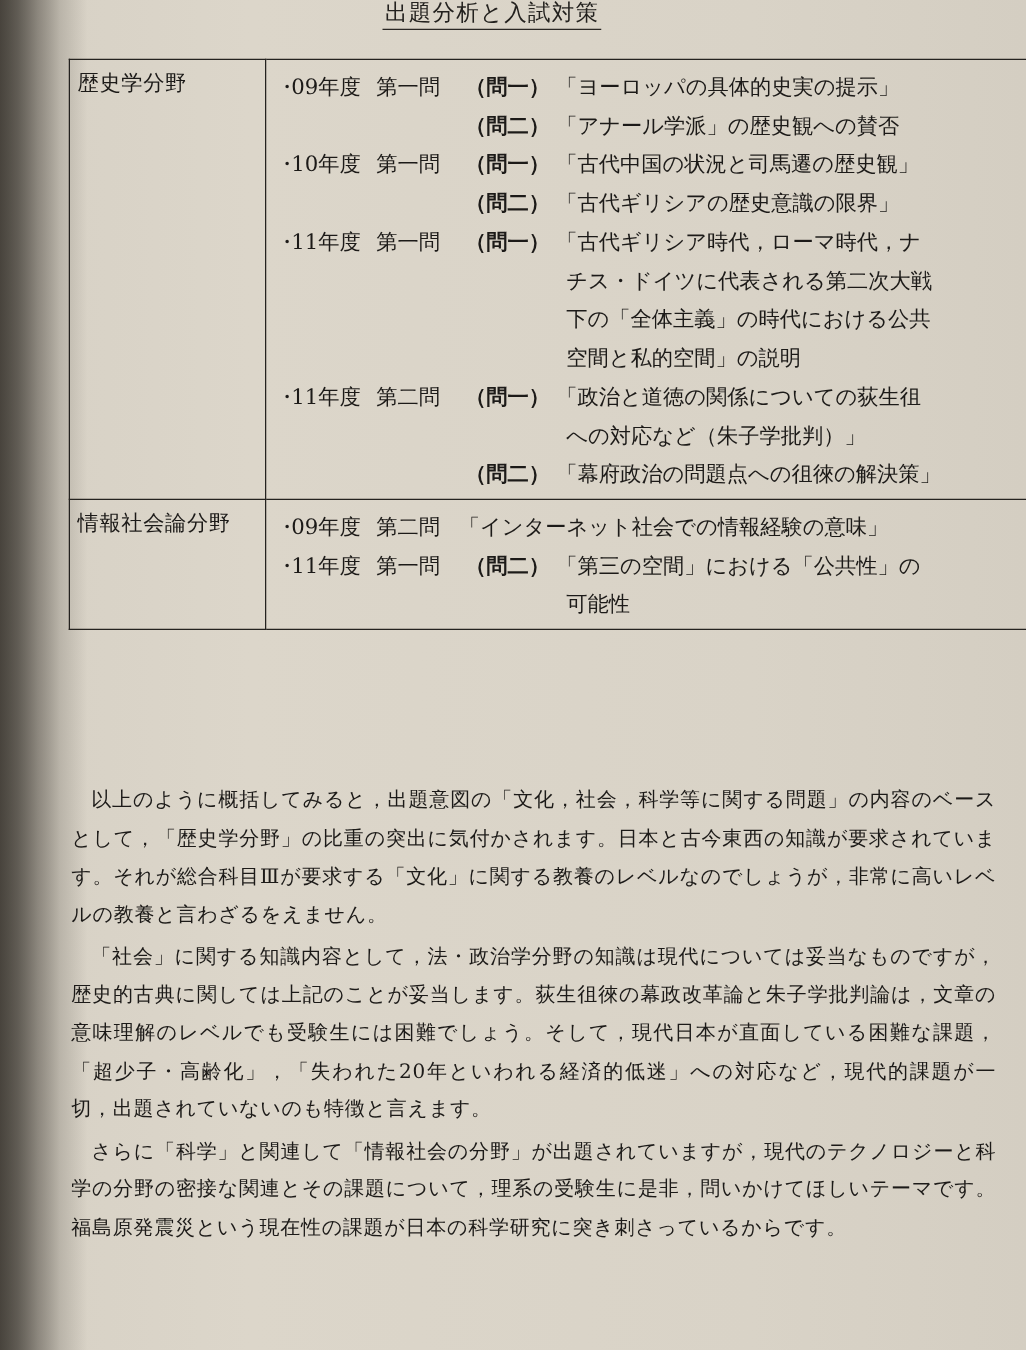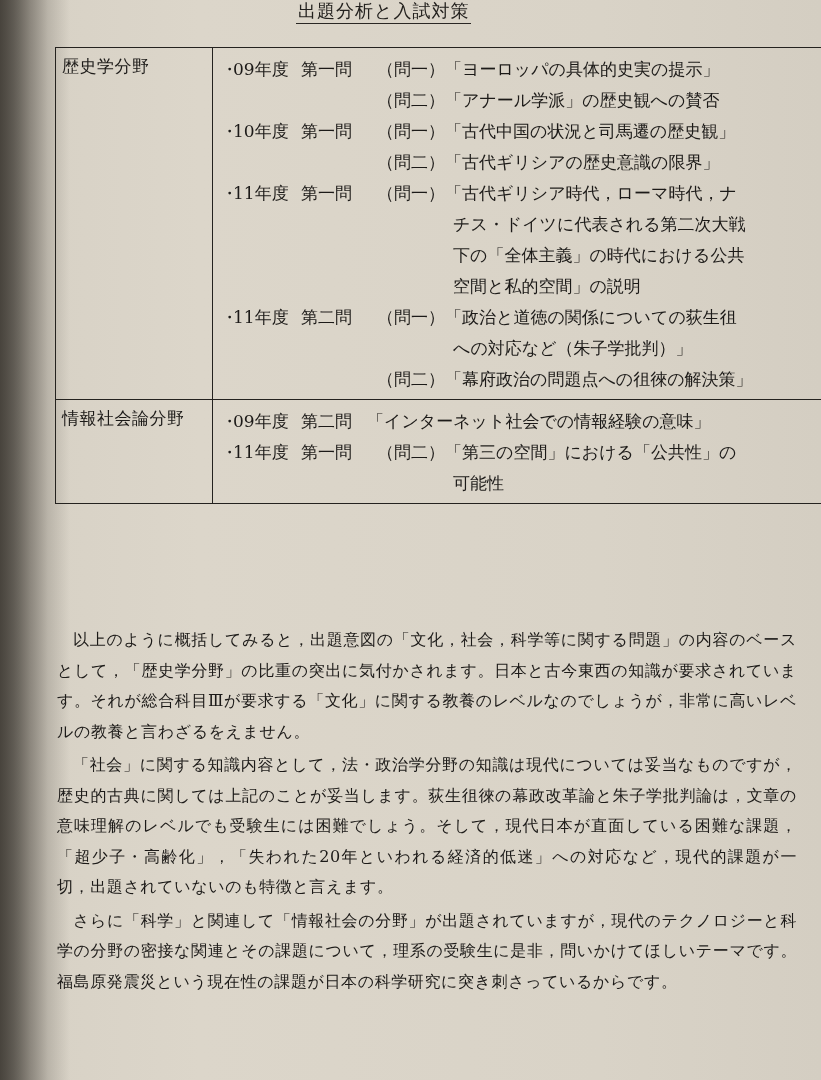--- a/index.html
+++ b/index.html
@@ -8,38 +8,38 @@
       background: linear-gradient(90deg, #6f6a62 0px, #8c877e 14px, #b9b3a8 30px, #d8d2c6 48px, #dcd6ca 200px, #d9d3c7 600px, #d4cec2 821px);
       font-family: "DejaVu Serif", "Liberation Serif", serif;
       color: #1c1a18;
     }
     .page-shadow {
       position: absolute; left: 0; top: 0; width: 70px; height: 1080px;
       background: linear-gradient(90deg, rgba(40,36,30,0.55), rgba(40,36,30,0.0));
       pointer-events: none;
     }
     .running-head {
-      position: absolute; left: 296px; top: 0px;
+      position: absolute; left: 306px; top: 0px;
       font-size: 18px; letter-spacing: 1px; line-height: 22px;
       border-bottom: 1.5px solid #2a2724; padding: 0 2px 1px 2px;
       color: #23211e;
     }
     .exam-table {
       position: absolute; left: 55px; top: 47px; width: 810px;
       border-collapse: collapse; border: 1.6px solid #24221f;
       font-size: 17px;
     }
     .exam-table td { border: 1.4px solid #24221f; vertical-align: top; padding: 0; }
     .field-cell { width: 150px; padding: 7px 0 0 6px !important; letter-spacing: 0.5px; }
     .items-cell { padding: 6px 4px 4px 8px !important; }
     .row-line { display: flex; height: 31px; align-items: center; white-space: nowrap; }
     .bullet { width: 12px; text-align: center; }
     .year { width: 68px; }
     .q { width: 66px; }
-    .sub { width: 78px; text-align: right; }
+    .sub { width: 78px; text-align: center; font-weight: bold; }
     .txt { flex: 1; }
     .cont { padding-left: 232px; }
     .body-text {
       position: absolute; left: 57px; top: 625px; width: 740px;
       font-size: 16px; line-height: 30.5px; text-align: justify;
       letter-spacing: 0.6px;
     }
     .body-text p { margin: 0 0 3px 0; text-indent: 1em; }
   </style>
 </head>

